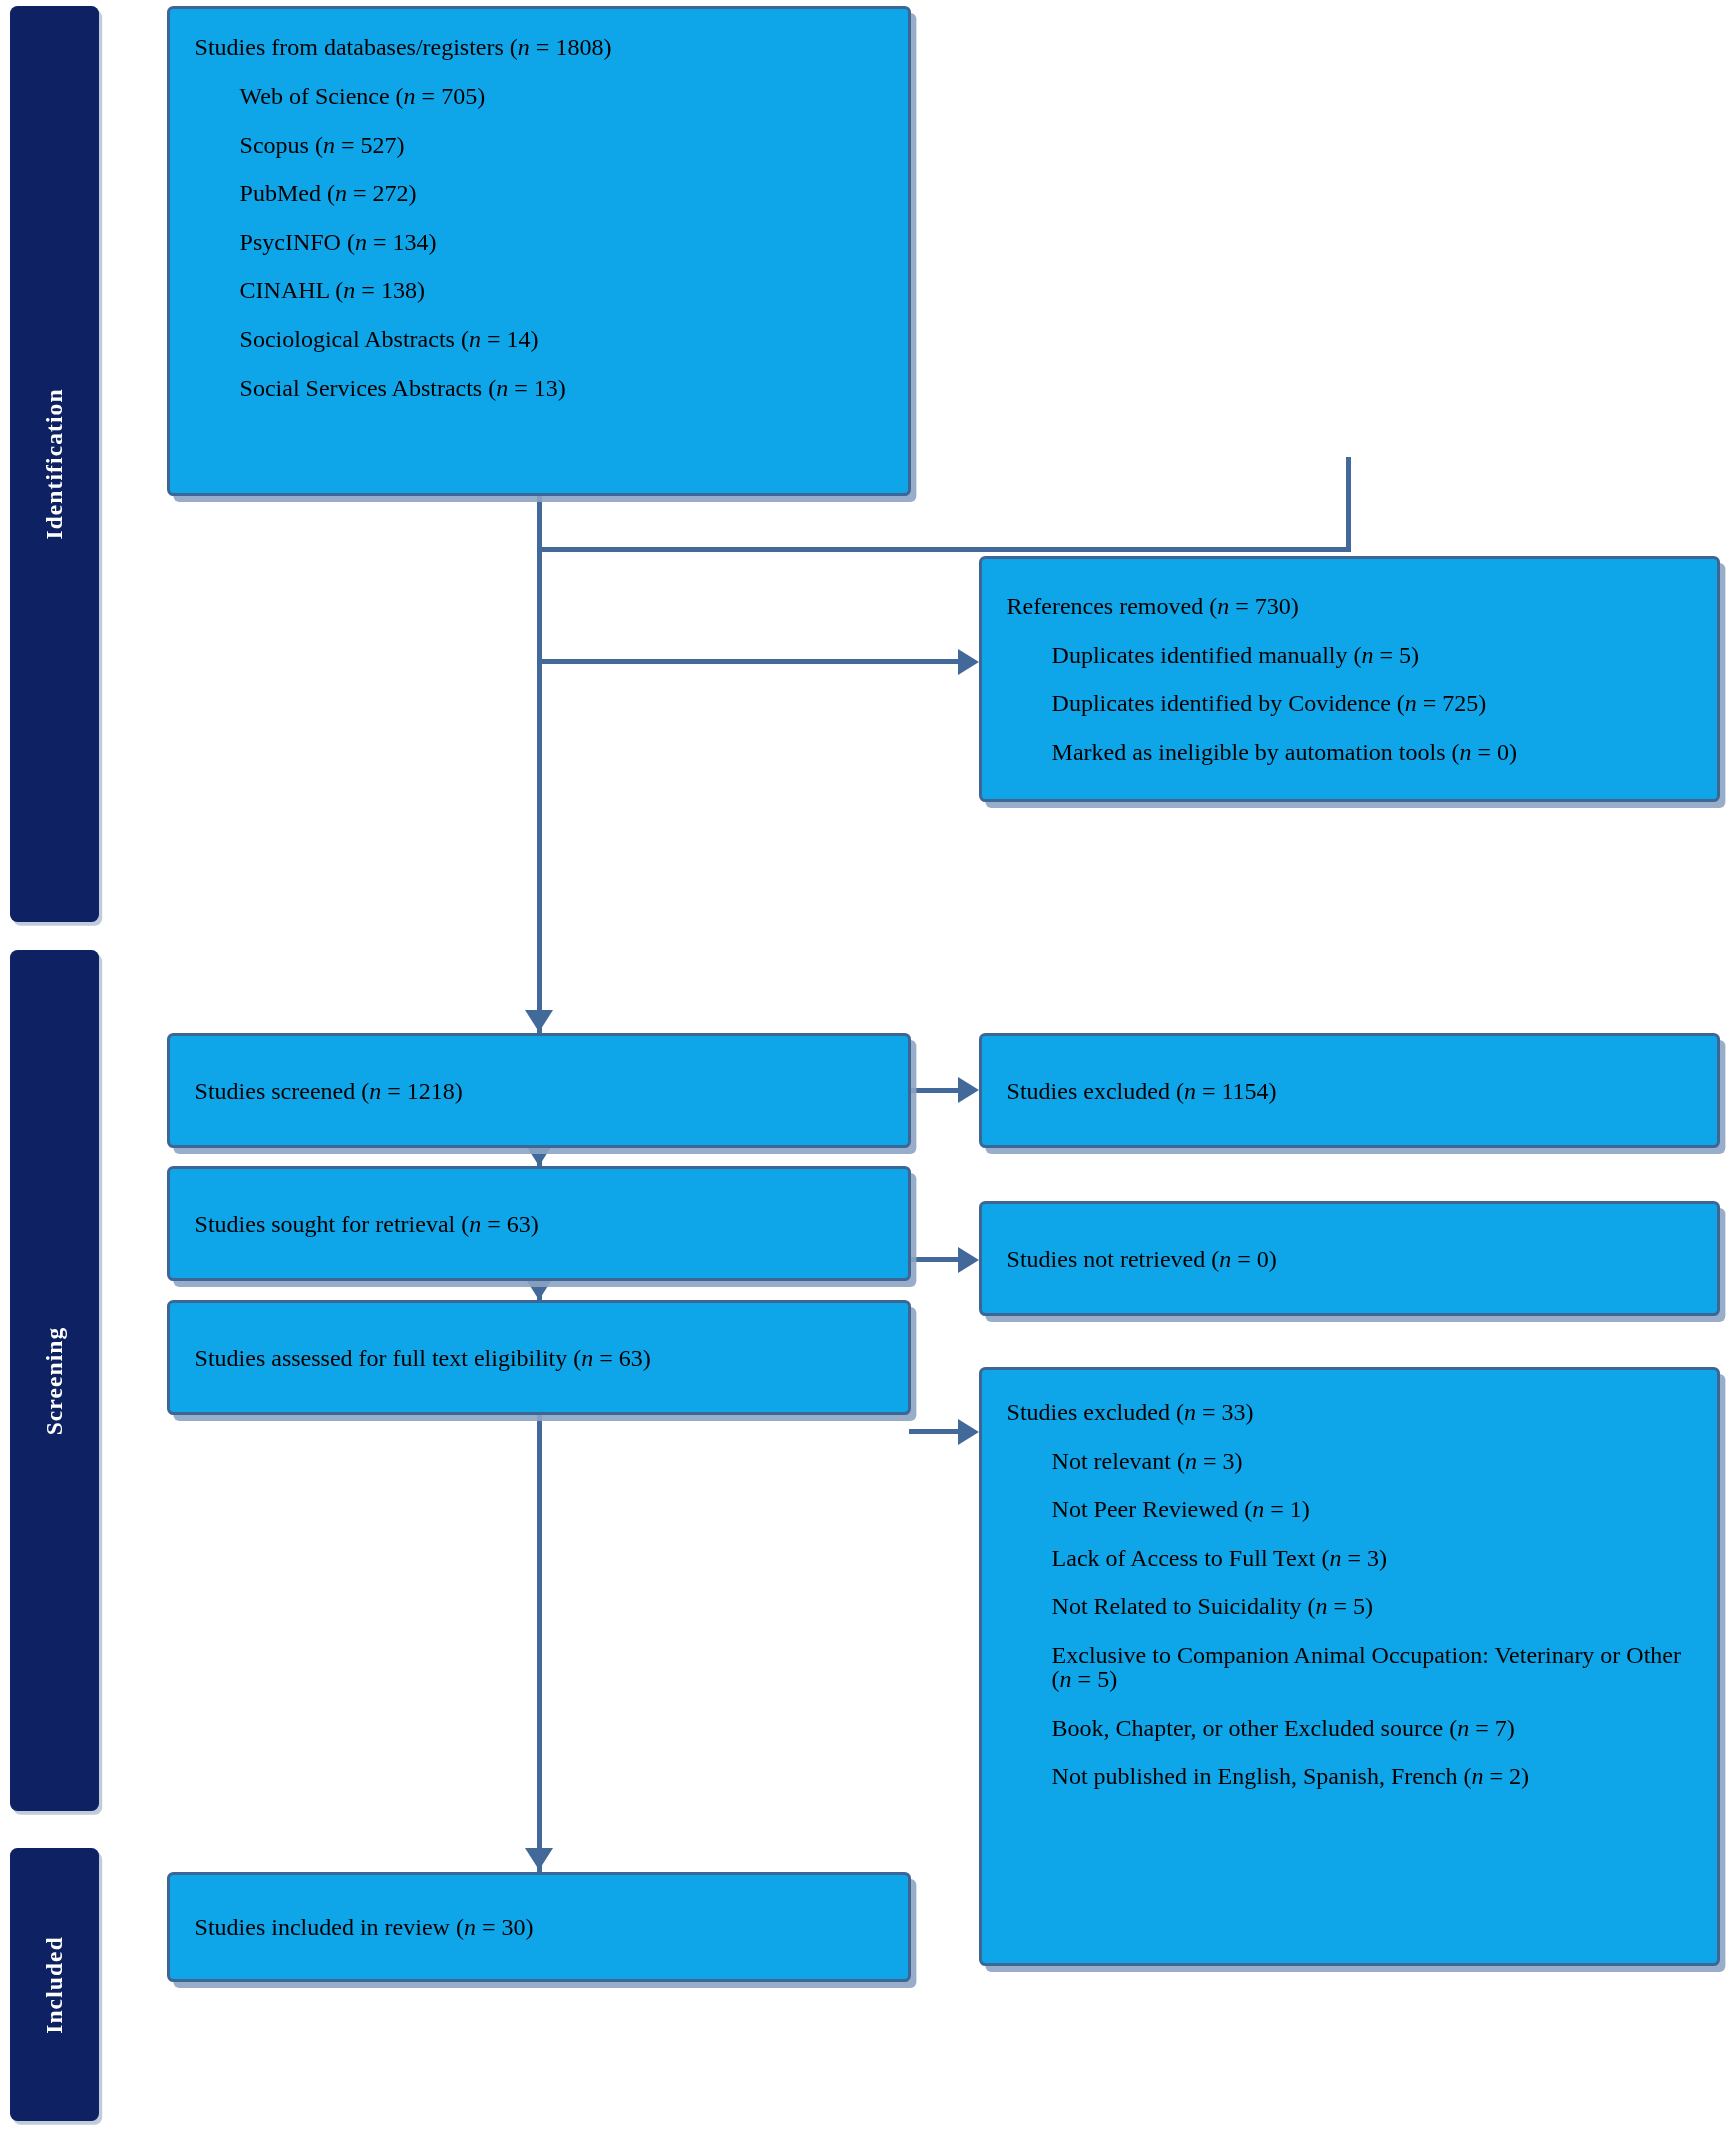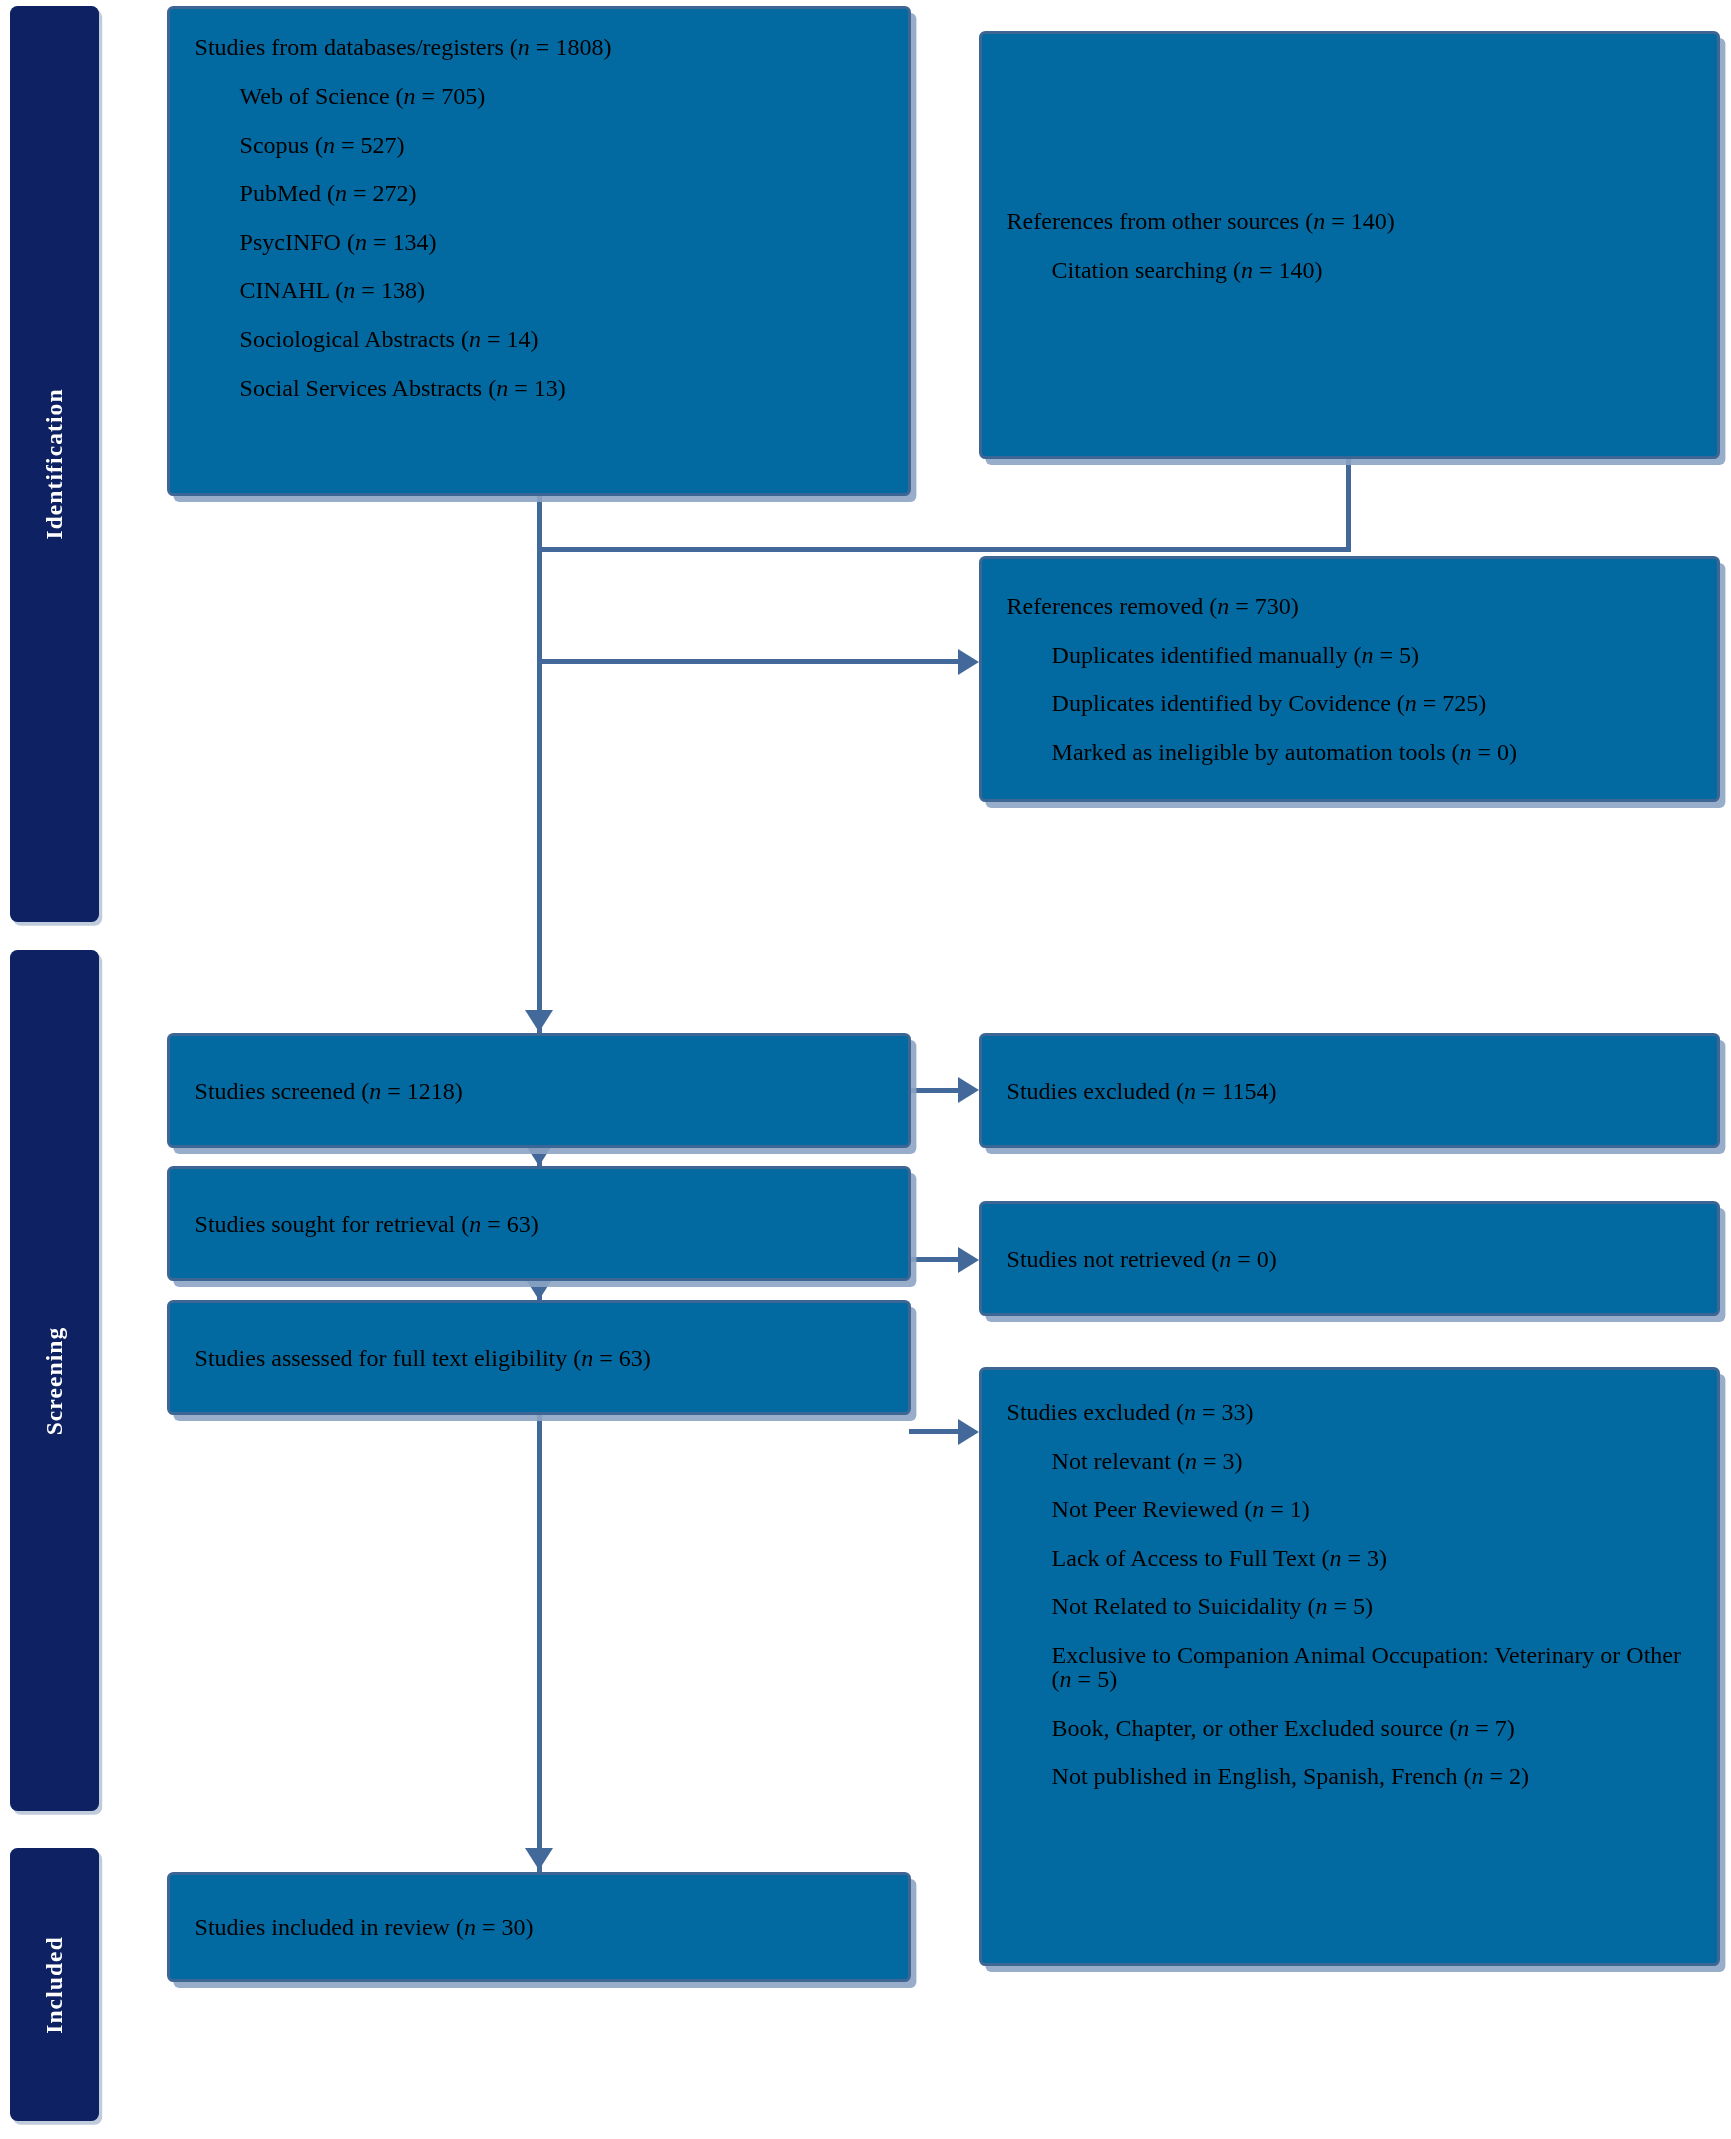--- a/index.html
+++ b/index.html
@@ -32,21 +32,21 @@
     color:#ffffff;
     font-weight:bold;
     font-size:23.5px;
     letter-spacing:1.1px;
     font-family:"Liberation Serif","DejaVu Serif",serif;
   }
 
   
   .box{
     position:absolute;
-    background:#0369a1;
+    background:#0ea5e9;
     border:3.2px solid #3d6694;
     border-radius:6.4px;
     box-shadow:5.9px 6.4px 0 -0.5px rgba(140,164,196,.9);
     box-sizing:border-box;
   }
   .box .btext{
     position:absolute;
     left:24.6px;
     right:13px;
     font-size:24px;
@@ -145,26 +145,20 @@
       <div class="line indent">Web of Science (<span class="ital">n</span> = 705)</div>
       <div class="line indent">Scopus (<span class="ital">n</span> = 527)</div>
       <div class="line indent">PubMed (<span class="ital">n</span> = 272)</div>
       <div class="line indent">PsycINFO (<span class="ital">n</span> = 134)</div>
       <div class="line indent">CINAHL (<span class="ital">n</span> = 138)</div>
       <div class="line indent">Sociological Abstracts (<span class="ital">n</span> = 14)</div>
       <div class="line indent">Social Services Abstracts (<span class="ital">n</span> = 13)</div>
     </div>
   </div>
 
-  <div class="box" style="left:979px; top:31px; width:741px; height:428px;">
-    <div class="btext vcenter">
-      <div class="line">References from other sources (<span class="ital">n</span> = 140)</div>
-      <div class="line indent">Citation searching (<span class="ital">n</span> = 140)</div>
-    </div>
-  </div>
 
   <div class="box" style="left:979px; top:556px; width:741px; height:246px;">
     <div class="btext vcenter">
       <div class="line">References removed (<span class="ital">n</span> = 730)</div>
       <div class="line indent">Duplicates identified manually (<span class="ital">n</span> = 5)</div>
       <div class="line indent">Duplicates identified by Covidence (<span class="ital">n</span> = 725)</div>
       <div class="line indent">Marked as ineligible by automation tools (<span class="ital">n</span> = 0)</div>
     </div>
   </div>
 

